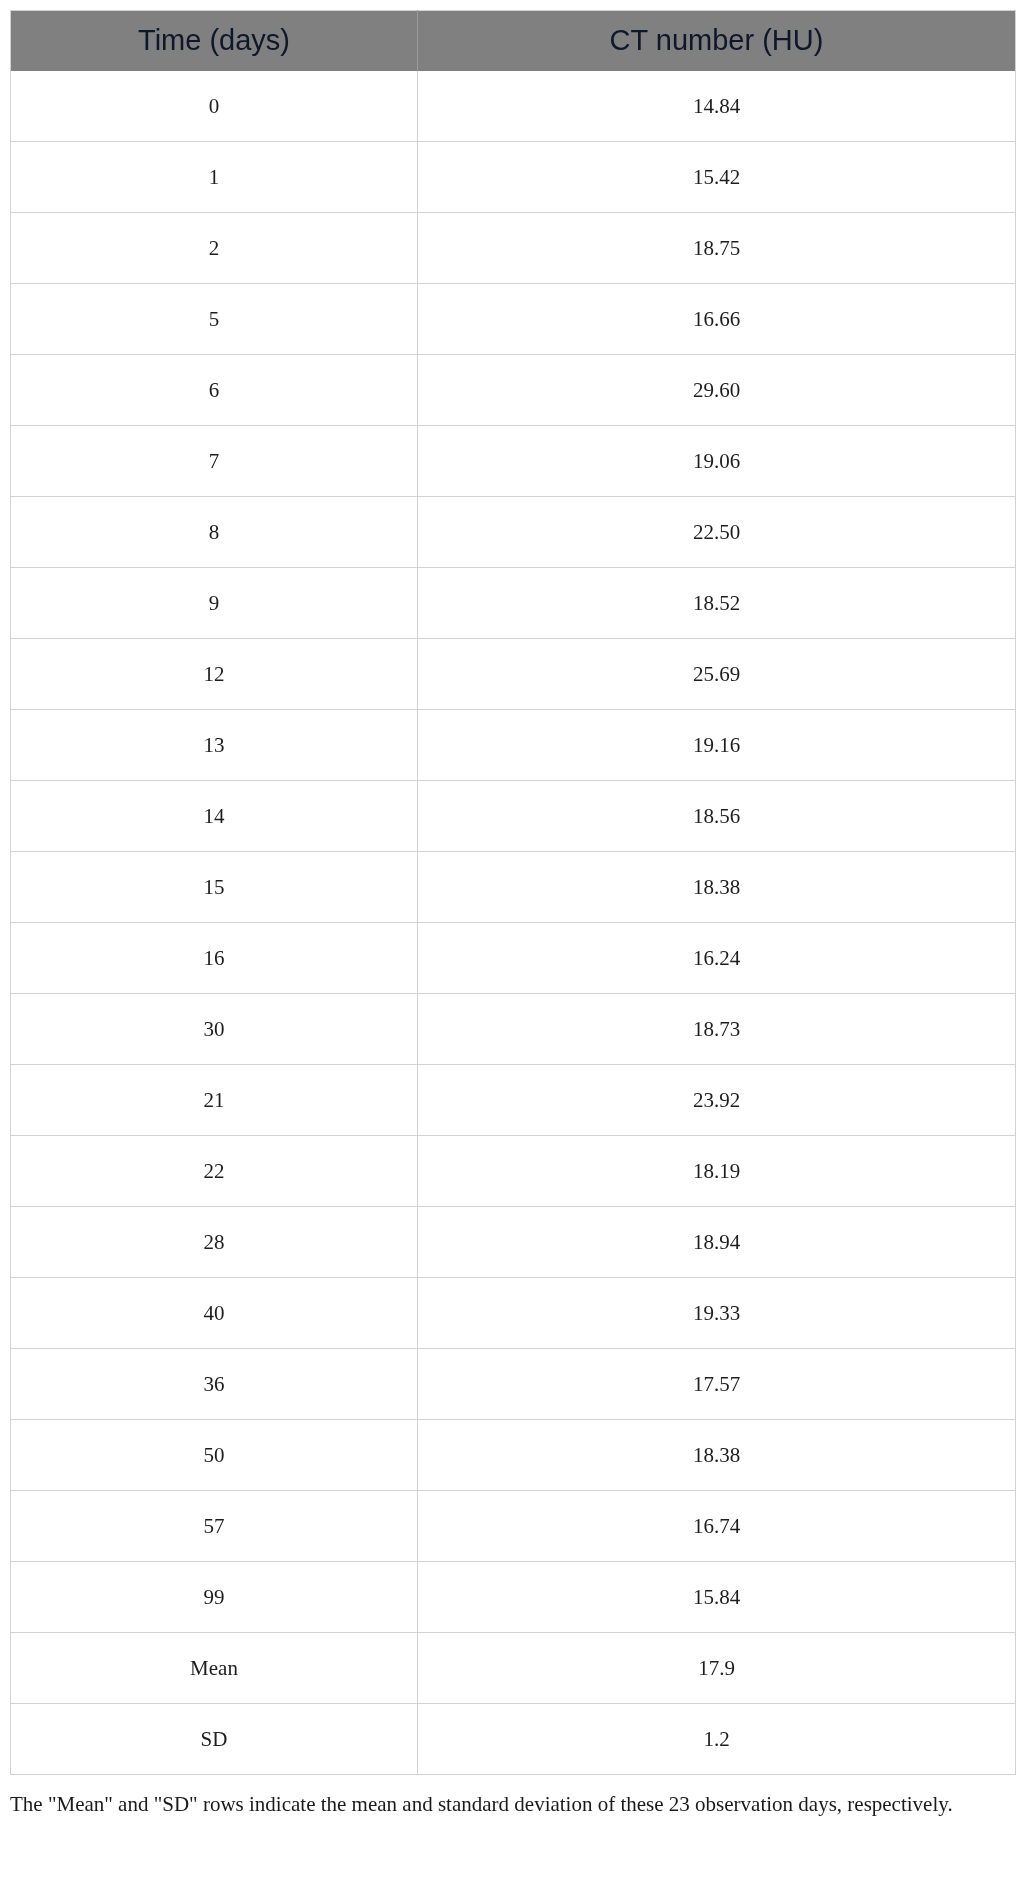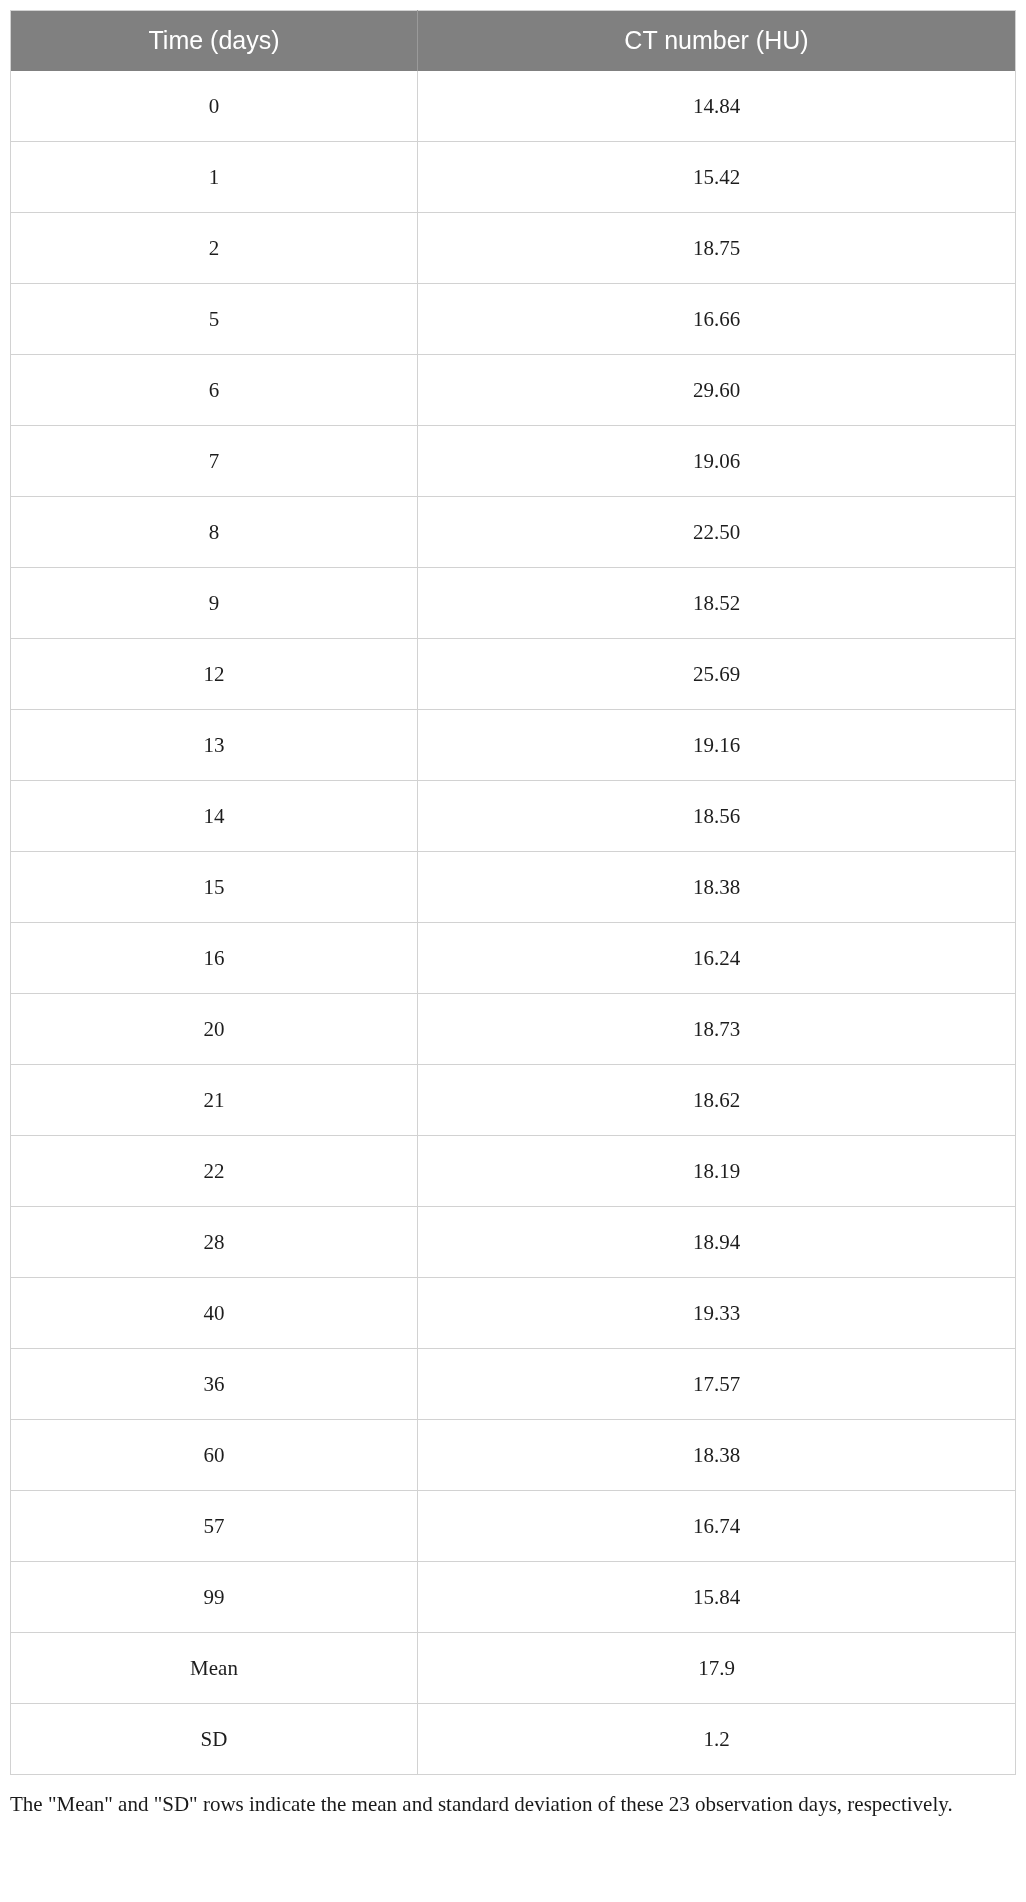--- a/index.html
+++ b/index.html
@@ -25,24 +25,24 @@
     width: 1005px;
     border-collapse: collapse;
     table-layout: fixed;
     border: 1px solid #d2d2d2;
   }
   table.data-table col.col-time { width: 407px; }
   table.data-table col.col-ct { width: 598px; }
 
   thead th {
     background: #808080;
-    color: #ffffff;
+    color: #0f172a;
     font-family: "Liberation Sans", "DejaVu Sans", sans-serif;
     font-weight: 400;
-    font-size: 25px;
+    font-size: 29px;
     line-height: 1.1;
     height: 60px;
     padding: 0 6px;
     text-align: center;
     vertical-align: middle;
     border: none;
   }
   thead th.th-time {
     border-right: 1px solid #9a9a9a;
   }
@@ -138,45 +138,45 @@
         </tr>
         <tr>
           <td class="cell-time">15</td>
           <td class="cell-ct">18.38</td>
         </tr>
         <tr>
           <td class="cell-time">16</td>
           <td class="cell-ct">16.24</td>
         </tr>
         <tr>
-          <td class="cell-time">20</td>
+          <td class="cell-time">30</td>
           <td class="cell-ct">18.73</td>
         </tr>
         <tr>
           <td class="cell-time">21</td>
-          <td class="cell-ct">18.62</td>
+          <td class="cell-ct">23.92</td>
         </tr>
         <tr>
           <td class="cell-time">22</td>
           <td class="cell-ct">18.19</td>
         </tr>
         <tr>
           <td class="cell-time">28</td>
           <td class="cell-ct">18.94</td>
         </tr>
         <tr>
           <td class="cell-time">40</td>
           <td class="cell-ct">19.33</td>
         </tr>
         <tr>
           <td class="cell-time">36</td>
           <td class="cell-ct">17.57</td>
         </tr>
         <tr>
-          <td class="cell-time">60</td>
+          <td class="cell-time">50</td>
           <td class="cell-ct">18.38</td>
         </tr>
         <tr>
           <td class="cell-time">57</td>
           <td class="cell-ct">16.74</td>
         </tr>
         <tr>
           <td class="cell-time">99</td>
           <td class="cell-ct">15.84</td>
         </tr>

